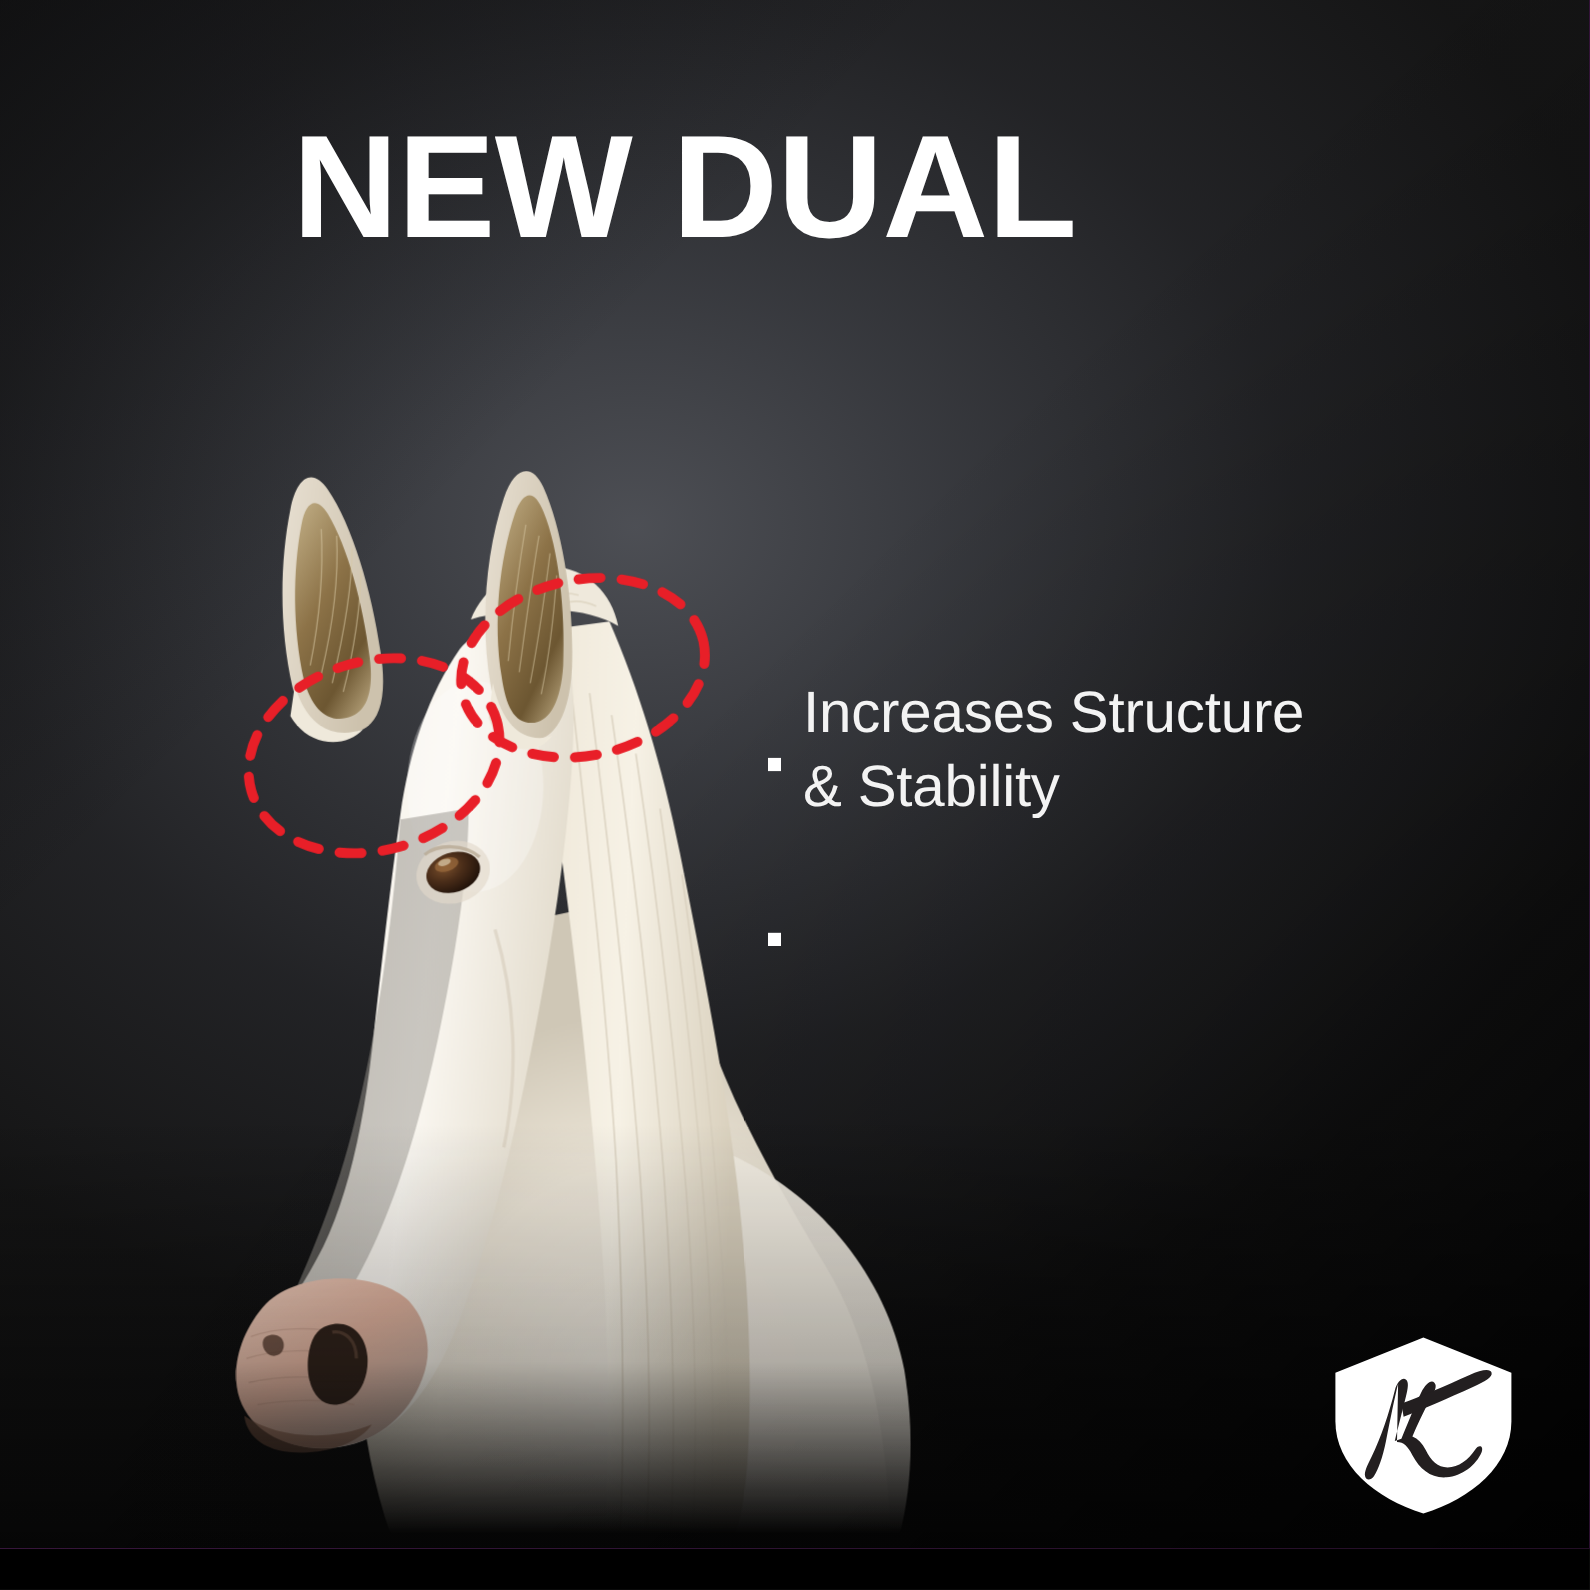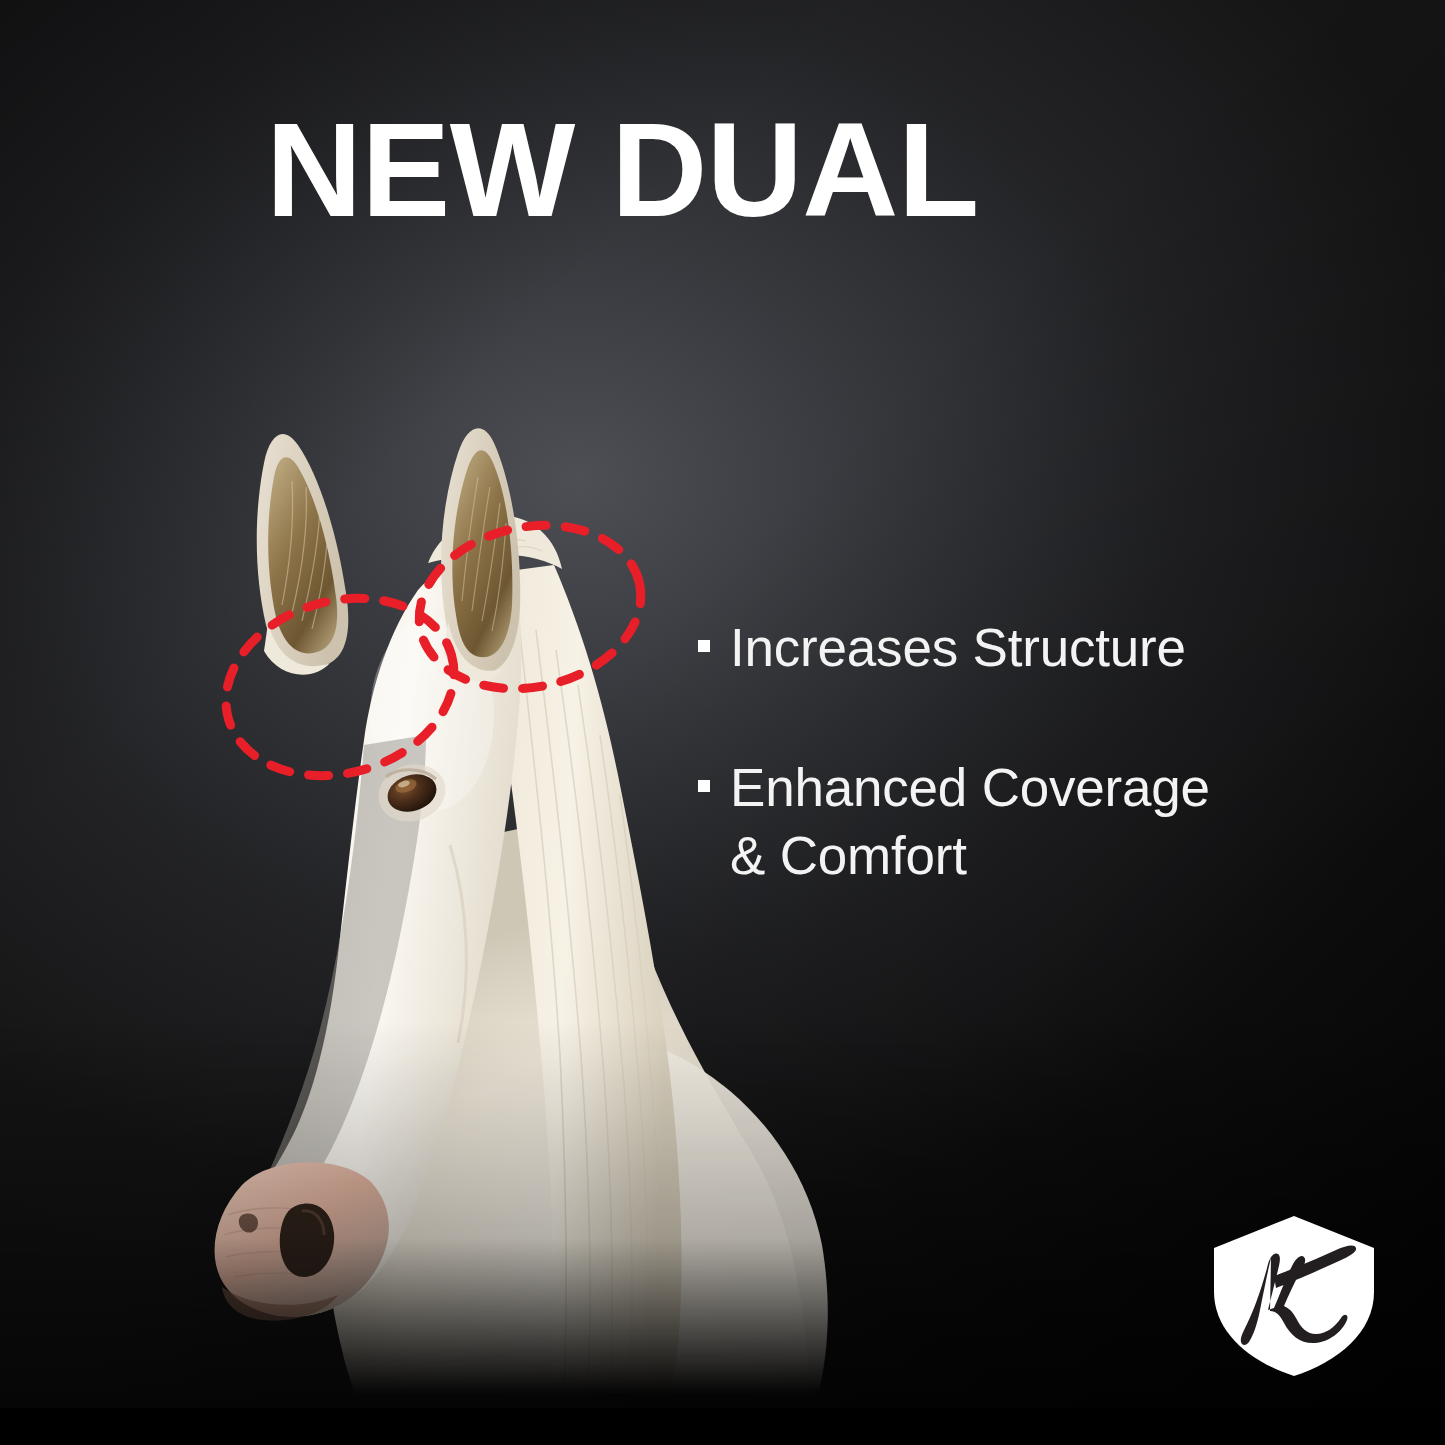--- a/index.html
+++ b/index.html
@@ -65,21 +65,21 @@
 
   
   .bullets {
     position: absolute;
     left: 698px;
     top: 614px;
     width: 660px;
   }
   .bullet-row {
     display: flex;
-    align-items: flex-start;
+    align-items: center;
     margin-bottom: 72px;
   }
   .bullet-marker {
     width: 12px; height: 12px;
     background: #ffffff;
     flex: 0 0 12px;
     margin-top: 26px;
     margin-right: 20px;
   }
   .bullet-text {
@@ -331,29 +331,26 @@
       </g>
     </svg>
   </div>
 
   <div class="bullets">
 
     <div class="bullet-row">
       <div class="bullet-marker"></div>
       <div class="bullet-text">
         <div>Increases Structure</div>
+        <div>&amp; Stability</div>
       </div>
     </div>
 
     <div class="bullet-row">
       <div class="bullet-marker"></div>
-      <div class="bullet-text">
-        <div>Enhanced Coverage</div>
-        <div>&amp; Comfort</div>
-      </div>
     </div>
 
   </div>
 
   <div class="logo">
     <svg viewBox="0 0 172 164" xmlns="http://www.w3.org/2000/svg">
       <path d="M86 2
                L 166 34
                L 166 78
                C 166 118, 130 148, 86 162

